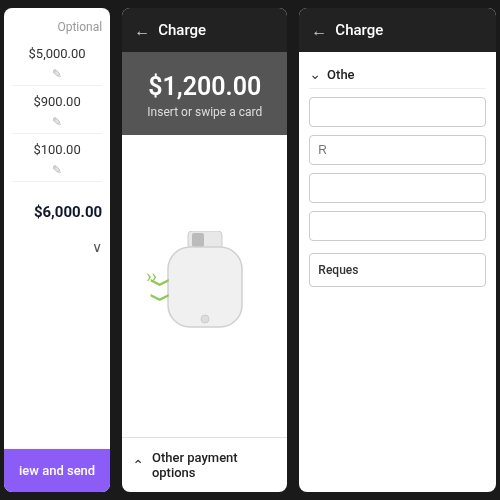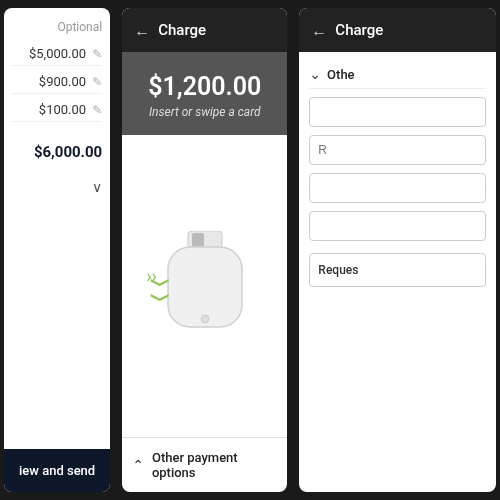--- a/index.html
+++ b/index.html
@@ -84,20 +84,21 @@
       text-align: right;
       padding: 4px 0;
     }
     .line-item {
       display: flex;
       align-items: center;
       justify-content: flex-end;
       gap: 6px;
       padding: 4px 0;
       border-bottom: 1px solid #f0f0f0;
+      flex-direction: column;
     }
     .line-item .amount {
       font-size: 13px;
       color: #333;
     }
     .line-item .edit-icon {
       color: #aaa;
       font-size: 12px;
       cursor: pointer;
     }
@@ -114,21 +115,21 @@
     .chevron-section {
       text-align: right;
       padding: 4px 0;
     }
     .chevron-down {
       color: #555;
       font-size: 14px;
       cursor: pointer;
     }
     .left-bottom {
-      background: #0f172a;
+      background: #8b5cf6;
       color: #fff;
       padding: 14px 8px;
       text-align: center;
       font-size: 13px;
       font-weight: 500;
       cursor: pointer;
       position: relative;
     }
 
     
@@ -140,21 +141,20 @@
     }
     .charge-amount {
       font-size: 25px;
       font-weight: 600;
       color: #fff;
     }
     .charge-subtitle {
       font-size: 12px;
       color: #ddd;
       margin-top: 4px;
-      font-style: italic;
     }
     .card-reader-area {
       flex: 1;
       display: flex;
       align-items: center;
       justify-content: center;
       padding: 16px;
       position: relative;
     }
     .card-reader-svg {

